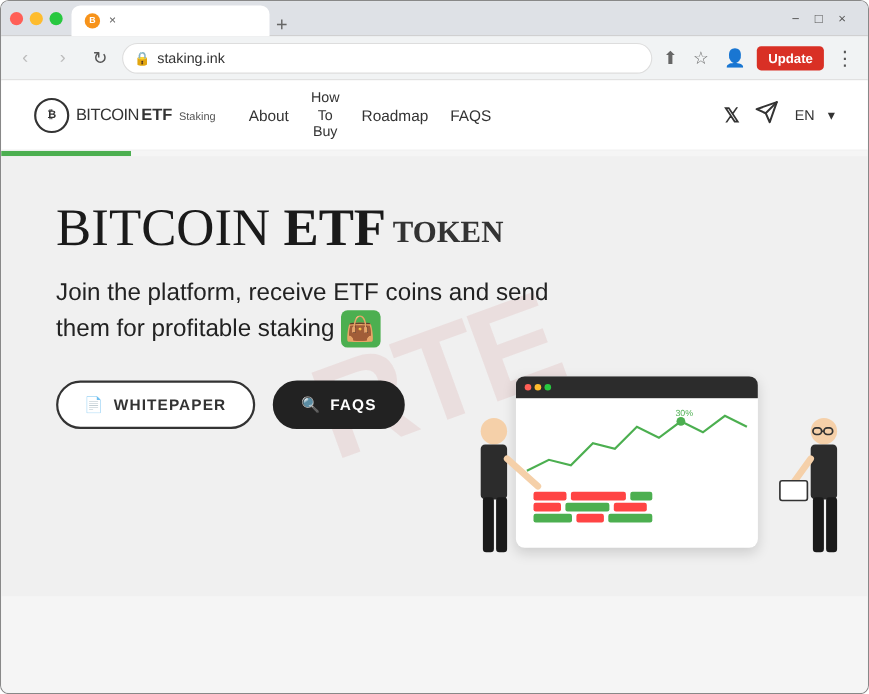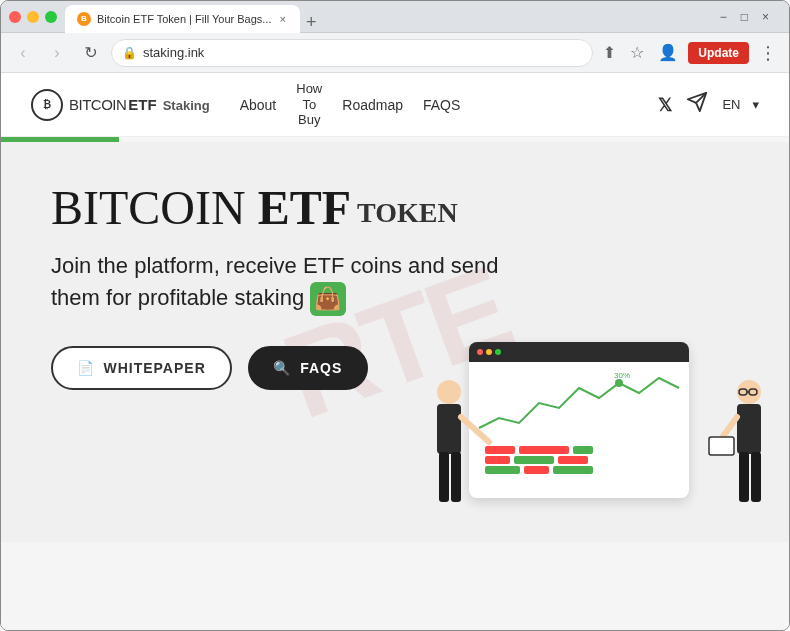--- a/index.html
+++ b/index.html
@@ -39,21 +39,21 @@
     
     .web-content { flex: 1; background: #f5f5f5; overflow: hidden; position: relative; }
 
     
     .site-nav { background: #fff; height: 64px; display: flex; align-items: center; padding: 0 30px; gap: 20px; border-bottom: 1px solid #eee; position: relative; z-index: 10; }
     .logo-area { display: flex; align-items: center; gap: 6px; margin-right: 10px; }
     .logo-circle { width: 32px; height: 32px; border-radius: 50%; border: 2px solid #333; display: flex; align-items: center; justify-content: center; font-size: 10px; color: #333; font-weight: bold; }
     .logo-text { display: flex; align-items: baseline; gap: 2px; }
     .logo-bitcoin { font-size: 15px; font-weight: 400; color: #333; letter-spacing: -0.5px; }
     .logo-etf { font-size: 15px; font-weight: 900; color: #333; }
-    .logo-staking { font-size: 13px; color: #555; font-weight: 700; margin-left: 4px; }
+    .logo-staking { font-size: 10px; color: #555; font-weight: 400; margin-left: 4px; }
 
     .nav-links { display: flex; align-items: center; gap: 20px; flex: 1; }
     .nav-link { font-size: 14px; color: #333; text-decoration: none; cursor: pointer; }
     .nav-link.how-to { text-align: center; line-height: 1.2; font-size: 13px; }
     .nav-right { display: flex; align-items: center; gap: 14px; margin-left: auto; }
     .x-icon { font-size: 18px; font-weight: 900; color: #333; cursor: pointer; font-family: 'Arial Black', Arial, sans-serif; }
     .telegram-icon { font-size: 18px; color: #333; cursor: pointer; }
     .lang-btn { font-size: 13px; color: #333; cursor: pointer; display: flex; align-items: center; gap: 12px; }
 
     
@@ -102,21 +102,20 @@
 
   <div class="title-bar">
     <div class="window-controls">
       <button class="win-btn win-close"></button>
       <button class="win-btn win-min"></button>
       <button class="win-btn win-max"></button>
     </div>
     <div class="tab-bar">
       <div class="tab">
         <div class="tab-favicon">B</div>
-        <span class="tab-title">Bitcoin ETF Token | Fill Your Bags...</span>
         <span class="tab-close">×</span>
       </div>
       <button class="new-tab">+</button>
     </div>
     <div class="window-btns">
       <span class="win-chrome-btn">−</span>
       <span class="win-chrome-btn">□</span>
       <span class="win-chrome-btn">×</span>
     </div>
   </div>

